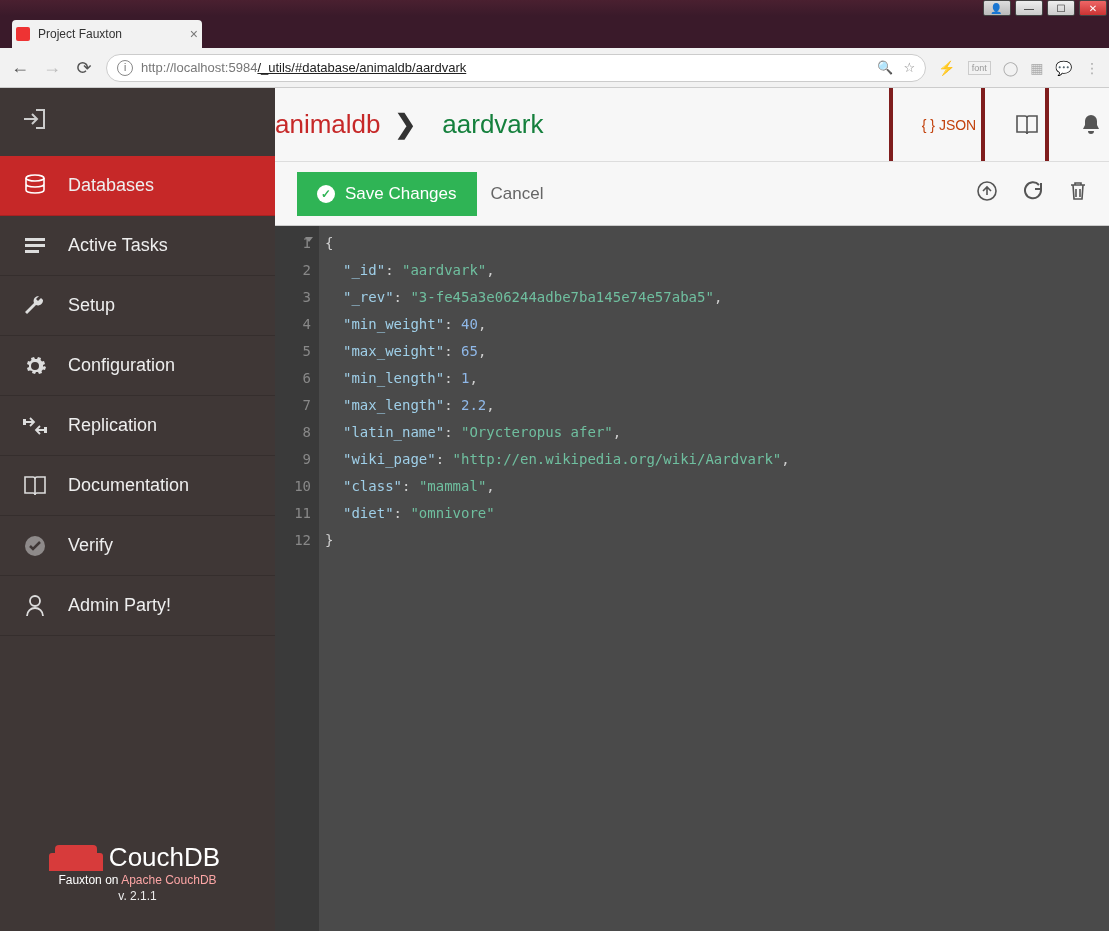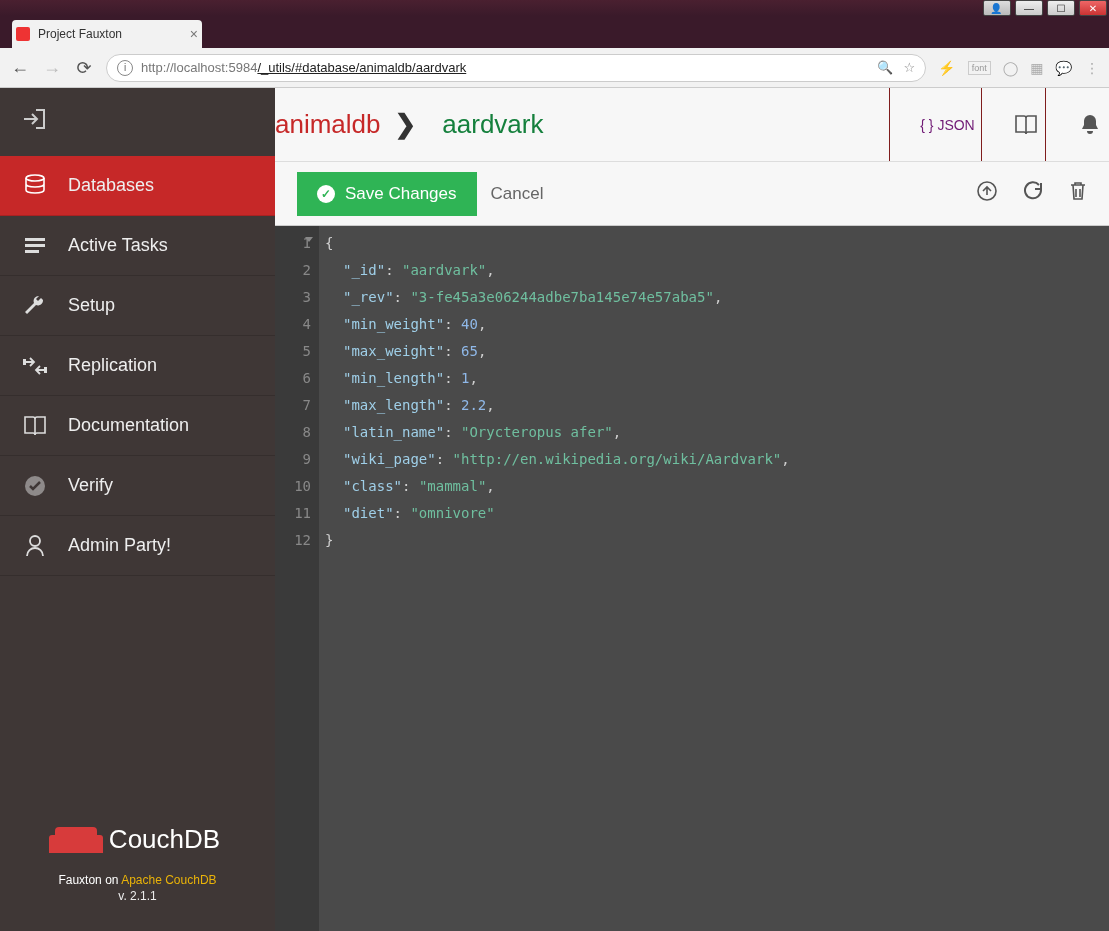--- a/index.html
+++ b/index.html
@@ -31,37 +31,37 @@
   
   .app { display:flex; height:843px; }
   .sidebar { width:275px; background:#3f3736; color:#fff; display:flex; flex-direction:column;}
   .sidebar-top { height:68px; display:flex; align-items:center; padding-left:22px;}
   .login-icon{font-size:22px;color:#ccc;cursor:pointer;}
   .nav-item{height:60px;display:flex;align-items:center;padding-left:22px;gap:20px;font-size:18px;color:#eee;cursor:pointer;border-bottom:1px solid rgba(0,0,0,.15);}
   .nav-item.active{background:#c62828;}
   .nav-item .ni-icon{width:26px;font-size:20px;color:#ddd;display:flex;align-items:center;justify-content:center;}
   .nav-item.active .ni-icon{color:#fff;}
   .sidebar-footer{margin-top:auto;padding:24px 18px 28px;text-align:center;}
-  .couch-logo{display:flex;align-items:center;justify-content:center;gap:12px;font-size:26px;color:#fff;margin-bottom:18px;}
+  .couch-logo{display:flex;align-items:center;justify-content:center;gap:12px;font-size:26px;color:#fff;}
   .couch-logo .couch-icon{width:42px;height:26px;background:#d73b3b;border-radius:4px 4px 0 0;position:relative;}
   .couch-logo .couch-icon::before{content:"";position:absolute;left:-6px;bottom:0;width:6px;height:18px;background:#d73b3b;border-radius:3px 0 0 0;}
   .couch-logo .couch-icon::after{content:"";position:absolute;right:-6px;bottom:0;width:6px;height:18px;background:#d73b3b;border-radius:0 3px 0 0;}
   .sidebar-footer .line1{font-size:12px;color:#fff;}
-  .sidebar-footer .line1 .red{color:#eab308;text-align:right;}
+  .sidebar-footer .line1 .red{color:#fca5a5;text-align:right;}
   .sidebar-footer .line2{font-size:12px;color:#eee;margin-top:2px;}
 
   
   .main{flex:1;display:flex;flex-direction:column;background:#4a4a4a;}
   .header{height:74px;background:#f7f7f7;display:flex;align-items:center;border-bottom:1px solid #ddd;}
   .breadcrumb{display:flex;align-items:center;gap:14px;font-size:26px;}
   .bc-db{color:#c62828;font-weight:500;cursor:pointer;}
   .bc-ch{color:#333;font-weight:bold;}
   .bc-doc{color:#15803d;margin-left:12px;}
   .header-actions{margin-left:auto;display:flex;height:100%;}
-  .h-act{width:92px;border-left:1px solid #7f1d1d;display:flex;align-items:center;justify-content:center;color:#701a75;font-size:14px;cursor:pointer;gap:6px;padding-left:24px;}
+  .h-act{width:92px;border-left:4px solid #7f1d1d;display:flex;align-items:center;justify-content:center;color:#c2410c;font-size:14px;cursor:pointer;gap:6px;padding-left:24px;}
   .h-act.icon-only{width:64px;font-size:22px;}
 
   .toolbar{height:64px;background:#f7f7f7;display:flex;align-items:center;padding:0 22px;border-bottom:1px solid #ccc;}
   .save-btn{background:#2fb455;color:#fff;height:44px;padding:0 20px;display:flex;align-items:center;gap:10px;font-size:17px;border:none;cursor:pointer;}
   .save-btn .chk{width:18px;height:18px;border-radius:50%;background:#fff;color:#2fb455;display:flex;align-items:center;justify-content:center;font-size:12px;font-weight:bold;}
   .cancel-btn{background:transparent;border:none;color:#666;font-size:17px;margin-left:14px;cursor:pointer;}
   .tb-right{margin-left:auto;display:flex;gap:26px;color:#555;font-size:20px;}
   .tb-ico{cursor:pointer;}
 
   
@@ -151,20 +151,28 @@
           </span>
           <span>Active Tasks</span>
         </div>
         <div class="nav-item">
           <span class="ni-icon">
             <svg width="24" height="24" viewBox="0 0 24 24">
               <path d="M20 6a5 5 0 0 1-7 5L4 20l-2-2 9-9a5 5 0 0 1 5-7l-3 3 2 2 3-3z" fill="currentColor"></path>
             </svg>
           </span>
           <span>Setup</span>
+        </div>
+        <div class="nav-item">
+          <span class="ni-icon">
+            <svg width="24" height="24" viewBox="0 0 24 24">
+              <path d="M12 8a4 4 0 1 0 0 8 4 4 0 0 0 0-8zm9 4l2 1-1 3-2-.5a9 9 0 0 1-1.5 1.5l.5 2-3 1-1-2a9 9 0 0 1-2 0l-1 2-3-1 .5-2A9 9 0 0 1 7 16.5L5 17l-1-3 2-1a9 9 0 0 1 0-2l-2-1 1-3 2 .5A9 9 0 0 1 8.5 6L8 4l3-1 1 2a9 9 0 0 1 2 0l1-2 3 1-.5 2A9 9 0 0 1 19 7.5l2-.5 1 3-2 1a9 9 0 0 1 0 2z" fill="currentColor"></path>
+            </svg>
+          </span>
+          <span>Configuration</span>
         </div>
         <div class="nav-item">
           <span class="ni-icon">
             <svg width="26" height="20" viewBox="0 0 26 20">
               <path d="M2 6h10M8 2l4 4-4 4M24 14H14M18 10l-4 4 4 4" fill="none" stroke="currentColor" stroke-width="1.8"></path>
               <rect x="1" y="3" width="3" height="6" fill="currentColor"></rect>
               <rect x="22" y="11" width="3" height="6" fill="currentColor"></rect>
             </svg>
           </span>
           <span>Replication</span>

